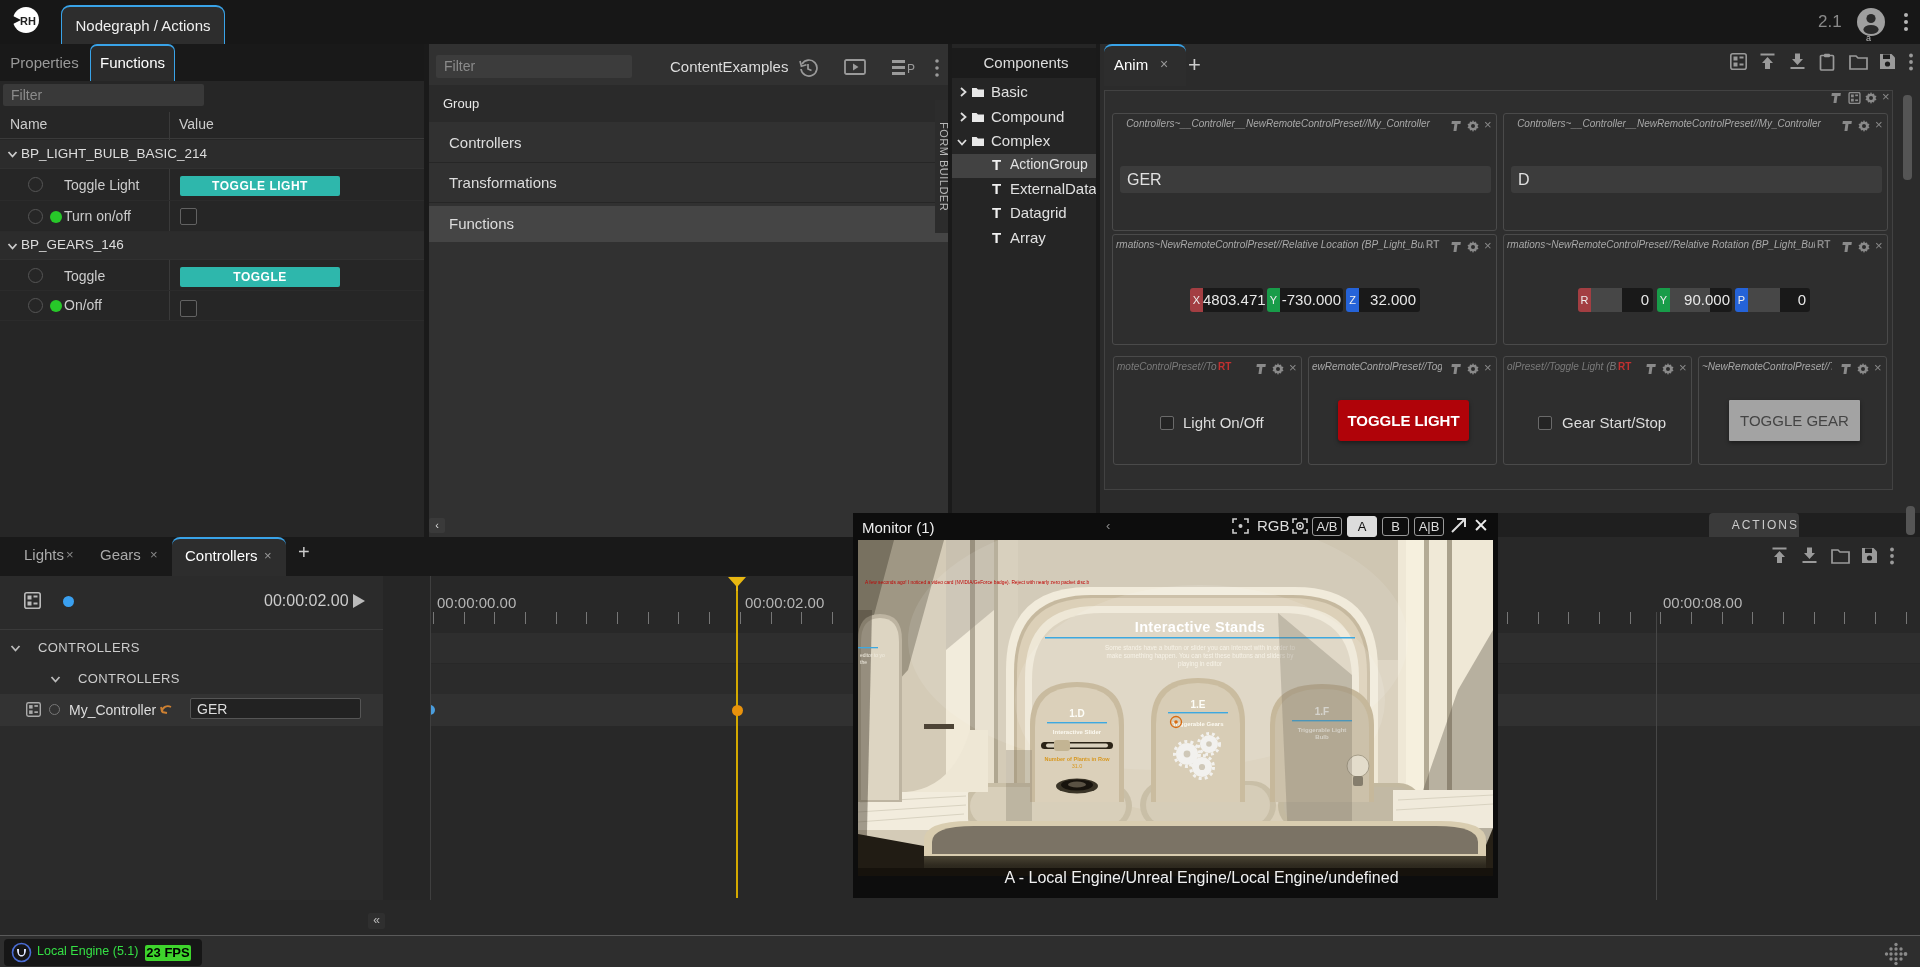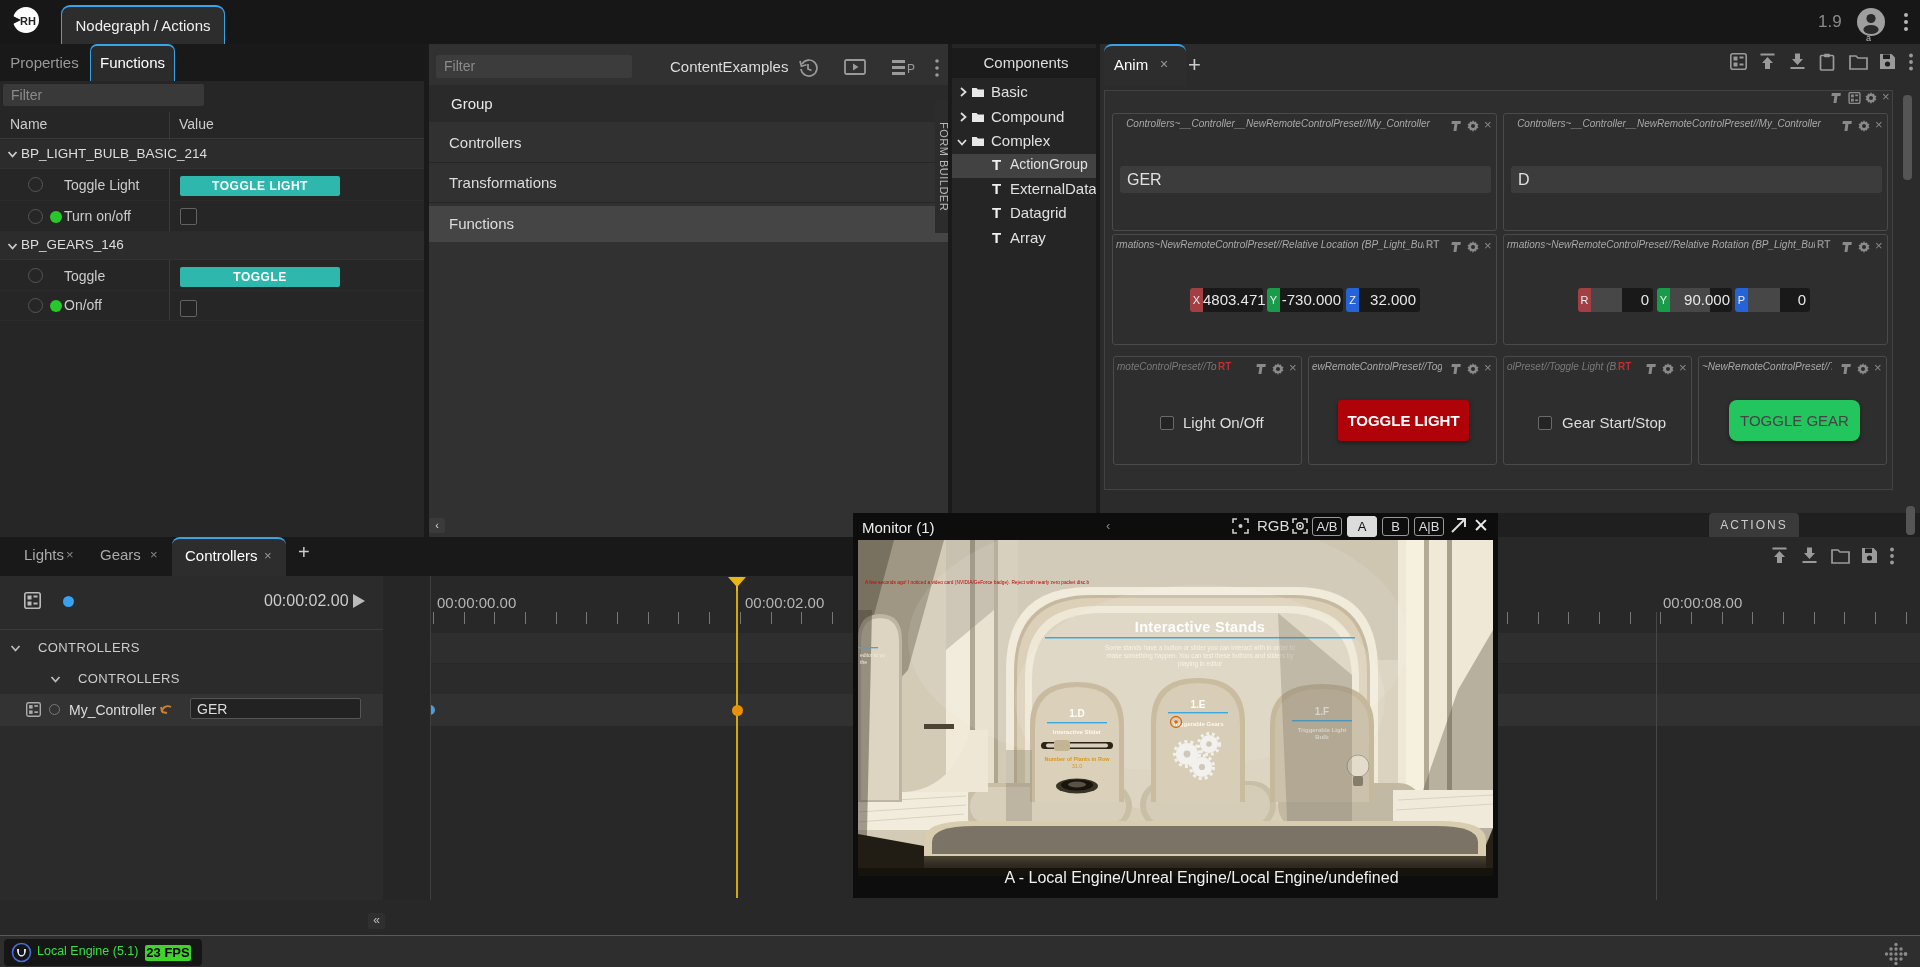--- a/index.html
+++ b/index.html
@@ -10,21 +10,21 @@
 <body>
 
 <div class="abs" id="topbar" style="left:0;top:0;width:1920px;height:44px;background:#171717;">
 
   <svg class="abs" style="left:12px;top:6px;" width="28" height="28" viewBox="0 0 28 28">
     <circle cx="14" cy="14" r="13" fill="#ffffff"></circle>
     <path d="M-2,8.5 L9,14 L-2,19.5 Z" fill="#171717"></path>
     <text x="16" y="18.5" font-size="11" font-weight="bold" fill="#222" text-anchor="middle" font-family="Liberation Sans">RH</text>
   </svg>
   <div class="abs" style="left:61px;top:5px;width:164px;height:39px;background:#2d2d2d;border-top:2px solid #39a3e8;border-left:1px solid #39a3e8;border-right:1px solid #39a3e8;border-radius:9px 9px 0 0;color:#efefef;font-size:15px;text-align:center;line-height:37px;">Nodegraph / Actions</div>
-  <div class="abs" style="left:1818px;top:12px;color:#8a8a8a;font-size:17px;">1.9</div>
+  <div class="abs" style="left:1818px;top:12px;color:#8a8a8a;font-size:17px;">2.1</div>
   <svg class="abs" style="left:1856px;top:7px;" width="30" height="30" viewBox="0 0 30 30">
     <circle cx="15" cy="15" r="14" fill="#9f9f9f"></circle>
     <circle cx="15" cy="11.5" r="4.6" fill="#2a2a2a"></circle>
     <ellipse cx="15" cy="22.5" rx="7.6" ry="4.6" fill="#2a2a2a"></ellipse>
   </svg>
   <div class="abs" style="left:1866px;top:33px;color:#bbb;font-size:9px;">a</div>
   <svg class="abs" style="left:1899px;top:12px;" width="14" height="20" viewBox="0 0 14 20">
     <circle cx="7" cy="3" r="2" fill="#b5b5b5"></circle>
       <circle cx="7" cy="10" r="2" fill="#b5b5b5"></circle>
       <circle cx="7" cy="17" r="2" fill="#b5b5b5"></circle>
@@ -98,21 +98,21 @@
     <rect x="1" y="1" width="13" height="3" fill="#9a9a9a"></rect>
     <rect x="1" y="7" width="13" height="3" fill="#9a9a9a"></rect>
     <rect x="1" y="13" width="13" height="3" fill="#9a9a9a"></rect>
     <text x="16" y="14" font-size="12" fill="#9a9a9a" font-family="Liberation Sans">P</text>
   </svg>
   <svg class="abs" style="left:503px;top:14px;" width="10" height="20" viewBox="0 0 10 20">
     <circle cx="5" cy="3" r="1.8" fill="#9a9a9a"></circle>
       <circle cx="5" cy="10" r="1.8" fill="#9a9a9a"></circle>
       <circle cx="5" cy="17" r="1.8" fill="#9a9a9a"></circle>
   </svg>
-  <div class="abs" style="left:0;top:41px;width:524px;height:37px;background:#2a2a2a;color:#e8e8e8;font-size:15px;line-height:37px;padding-left:22px;">Group</div>
+  <div class="abs" style="left:0;top:41px;width:524px;height:37px;background:#2a2a2a;color:#e8e8e8;font-size:13px;line-height:37px;padding-left:14px;">Group</div>
   <div class="abs" style="left:0;top:79px;width:524px;height:40px;border-bottom:1px solid #262626;color:#ddd;font-size:15px;line-height:40px;padding-left:20px;">Controllers</div>
   <div class="abs" style="left:0;top:119px;width:524px;height:40px;border-bottom:1px solid #262626;color:#ddd;font-size:15px;line-height:40px;padding-left:20px;">Transformations</div>
   <div class="abs" style="left:0;top:162px;width:524px;height:36px;background:#454545;color:#ddd;font-size:15px;line-height:36px;padding-left:20px;">Functions</div>
 
   <div class="abs" style="left:506px;top:56px;width:18px;height:133px;background:#2c2c2c;border-radius:0 5px 5px 0;color:#b9b9b9;font-size:11px;letter-spacing:0.5px;writing-mode:vertical-rl;text-align:center;line-height:18px;">FORM BUILDER</div>
 </div>
 
 <div class="abs" id="components" style="left:952px;top:44px;width:148px;height:493px;background:#252525;">
   <div class="abs" style="left:0;top:4px;width:148px;height:30px;background:#1b1b1b;color:#ddd;font-size:15px;text-align:center;line-height:30px;">Components</div>
   <div class="abs" style="left:0;top:110px;width:148px;height:24px;background:#424242;"></div>
@@ -325,27 +325,27 @@
   <div class="abs" style="left:598px;top:312px;width:189px;height:109px;border:1px solid #4a4a4a;border-radius:3px;">
       <div class="abs" style="left:3px;top:4px;width:130px;color:#a8a8a8;font-size:10px;font-style:italic;white-space:nowrap;overflow:hidden;">~NewRemoteControlPreset//To</div>
       <svg class="abs" style="left:142px;top:6px;" width="11" height="12" viewBox="0 0 11 12">
         <path d="M1,1 L10,1 L10,4 L7,4 L7,11 L4,11 L4,4 L1,4 Z" fill="#8a8a8a" transform="skewX(-8)"></path>
       </svg>
       <svg class="abs" style="left:158px;top:6px;" width="12" height="12" viewBox="0 0 12 12">
         <path d="M6,0 L7,2 L9,1.5 L9.5,3.5 L11.5,4 L10.5,6 L11.5,8 L9.5,8.5 L9,10.5 L7,10 L6,12 L5,10 L3,10.5 L2.5,8.5 L0.5,8 L1.5,6 L0.5,4 L2.5,3.5 L3,1.5 L5,2 Z" fill="#8a8a8a"></path>
         <circle cx="6" cy="6" r="2" fill="#2b2b2b"></circle>
       </svg>
       <div class="abs" style="left:175px;top:3px;color:#8a8a8a;font-size:13px;">×</div>
-      <div class="abs" style="left:30px;top:43px;width:131px;height:41px;background:#22c55e;border-radius:8px;box-shadow:0 2px 4px rgba(0,0,0,0.4);color:#444;font-size:15px;text-align:center;line-height:41px;">TOGGLE GEAR</div>
+      <div class="abs" style="left:30px;top:43px;width:131px;height:41px;background:#a3a3a3;border-radius:1px;box-shadow:0 2px 4px rgba(0,0,0,0.4);color:#444;font-size:15px;text-align:center;line-height:41px;">TOGGLE GEAR</div>
     </div>
 </div>
 
 <div class="abs" id="timeline" style="left:0;top:537px;width:1920px;height:398px;background:#282828;">
   <div class="abs" style="left:1906px;top:-31px;width:9px;height:29px;background:#555;border-radius:4px;"></div>
-    <div class="abs" style="left:1709px;top:-24px;width:90px;height:24px;background:#3a3a3a;border-radius:4px 4px 0 0;color:#ccc;font-size:12px;letter-spacing:2px;text-align:center;line-height:24px;">ACTIONS</div>
+    <div class="abs" style="left:1709px;top:-24px;width:90px;height:24px;background:#3a3a3a;border-radius:4px 4px 0 0;color:#ccc;font-size:12px;letter-spacing:2px;text-align:right;line-height:24px;">ACTIONS</div>
   <div class="abs" style="left:0;top:0;width:860px;height:39px;background:#191919;"></div>
   <div class="abs" style="left:0;top:0;width:85px;height:39px;">
       <span class="abs" style="left:24px;top:9px;color:#aaa;font-size:15px;">Lights</span>
       <span class="abs" style="left:66px;top:10px;color:#888;font-size:13px;">×</span>
     </div>
   <div class="abs" style="left:88px;top:0;width:80px;height:39px;">
       <span class="abs" style="left:12px;top:9px;color:#aaa;font-size:15px;">Gears</span>
       <span class="abs" style="left:62px;top:10px;color:#888;font-size:13px;">×</span>
     </div>
   <div class="abs" style="left:172px;top:0;width:114px;height:39px;background:#2d2d2d;border-top:2px solid #39a3e8;border-radius:8px 8px 0 0;">

